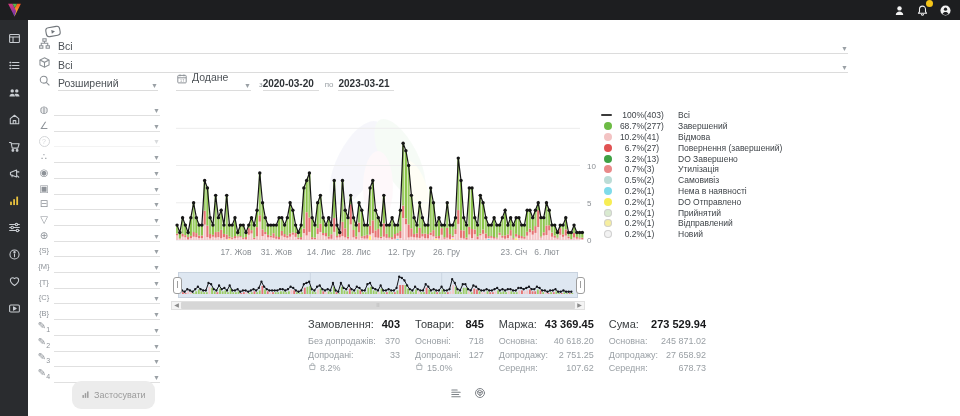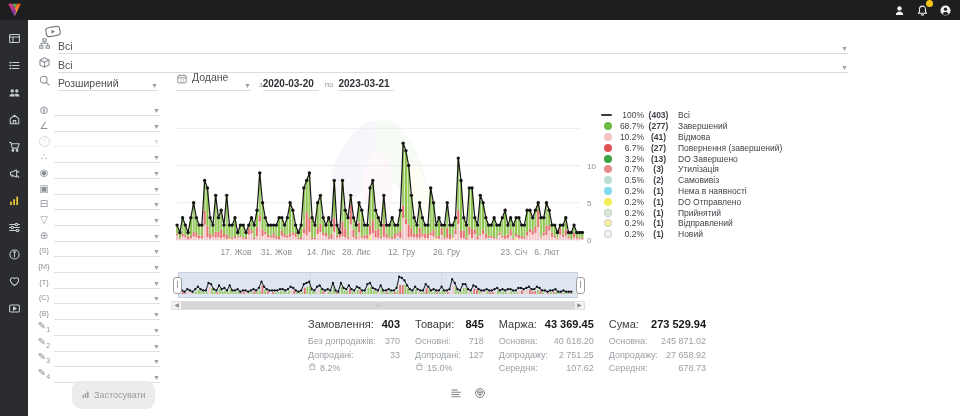--- a/index.html
+++ b/index.html
@@ -34,21 +34,21 @@
   .side-row.faded{opacity:.38;}
   #apply-btn{left:72px;top:381px;height:28px;padding:0 9px;background:#ececec;border:none;border-radius:9px;
              color:#9b9b9b;font-size:9px;display:flex;align-items:center;gap:4px;cursor:pointer;font-family:inherit;}
   #apply-btn svg{width:9px;height:9px;}
   
   #legend{left:604px;top:110px;width:175px;}
   .lg-row{display:flex;align-items:center;height:10.8px;font-size:8.5px;color:#3f4449;cursor:pointer;}
   .lg-swatch{width:8px;height:8px;border-radius:50%;flex:0 0 8px;margin-right:4px;}
   .lg-line{width:11px;height:2px;border-radius:1px;flex:0 0 11px;margin-right:4px;margin-left:-3px;background:#3a3a3a;}
   .lg-pct{width:28px;text-align:right;flex:0 0 28px;}
-  .lg-cnt{width:29px;text-align:center;flex:0 0 29px;font-weight:bold;}
+  .lg-cnt{width:29px;text-align:left;flex:0 0 29px;}
   .lg-lbl{margin-left:5px;white-space:nowrap;}
   
   #minimap{left:178px;top:272px;width:400px;height:26px;background:#e9eef5;border:1px solid #c8d2de;box-sizing:border-box;cursor:pointer;}
   .mm-handle{width:7px;height:15px;background:#fff;border:1px solid #9e9e9e;border-radius:3px;top:277px;z-index:3;cursor:ew-resize;}
   .mm-handle i{display:block;width:1px;height:7px;background:#9e9e9e;margin:3px auto 0;}
   #hscroll{left:171px;top:301px;width:414px;height:9px;background:#f4f4f4;border:1px solid #e0e0e0;box-sizing:border-box;display:flex;align-items:center;cursor:pointer;}
   .hs-arrow{width:9px;font-size:6px;color:#8c8c8c;text-align:center;flex:0 0 9px;line-height:7px;}
   #hs-thumb{flex:1;height:7px;background:#d6d6d6;border-radius:1px;display:flex;align-items:center;justify-content:center;color:#9e9e9e;font-size:6px;line-height:5px;}
   
   #stats{left:308px;top:318px;display:flex;gap:15px;}

